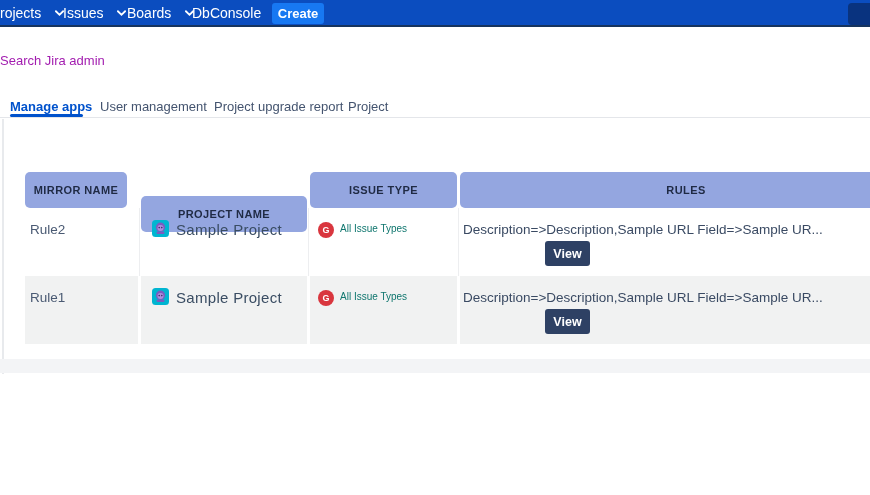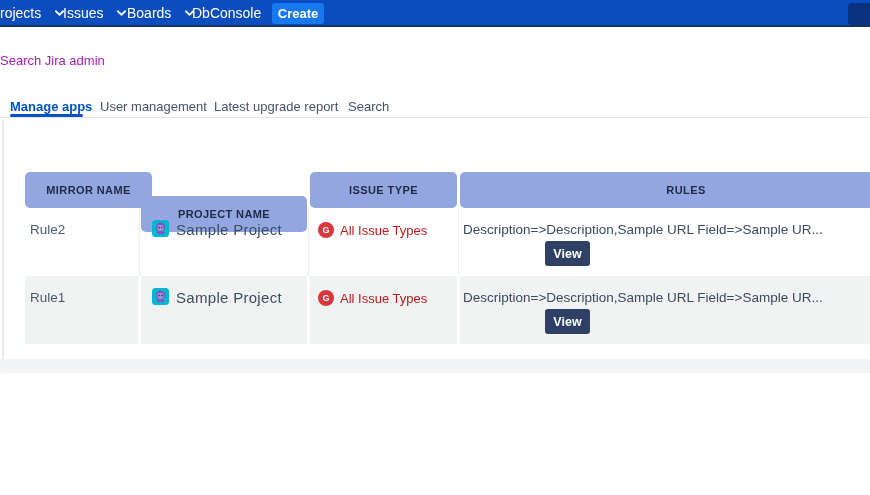--- a/index.html
+++ b/index.html
@@ -34,21 +34,21 @@
 
   
   .th { position:absolute; top:172px; height:36px; background:#94A6E0; border-radius:5px;
     display:flex; align-items:center; justify-content:center;
     font-size:11px; font-weight:bold; letter-spacing:0.4px; color:#1F2A44; }
   .cell { position:absolute; }
   .row2-bg { background:#F1F2F2; }
   .vline { position:absolute; width:1px; background:#EDEEF0; }
   .mirror-text { position:absolute; font-size:13.5px; color:#4A5A73;text-align:center; }
   .proj-text { position:absolute; font-size:15px; letter-spacing:0.3px; color:#3A4D63; }
-  .issue-text { position:absolute; font-size:13px; color:#b91c1c; }
+  .issue-text { position:absolute; font-size:10px; color:#0f766e; }
   .rules-text { position:absolute; font-size:13.5px; color:#3A4A63; white-space:nowrap; }
   .view-btn { position:absolute; width:45px; height:25px; background:#2E4164; border:none;
     border-radius:3px; color:#fff; font-family:"Liberation Sans", sans-serif;
     font-size:12.5px; cursor:pointer;font-weight:bold; }
   .issue-icon { position:absolute; width:16px; height:16px; border-radius:50%; background:#D9363E;
     color:#fff; font-size:9px; font-weight:bold; display:flex; align-items:center; justify-content:center; }
   .avatar { position:absolute; width:17px; height:17px; }
 </style>
 </head>
 <body>
@@ -77,31 +77,31 @@
   </div>
   <button class="create-btn">Create</button>
   <div class="nav-search-stub"></div>
 </div>
 
 <div class="admin-search">Search Jira admin</div>
 
 <div>
   <span class="tab active" style="left:10px;">Manage apps</span>
   <span class="tab" style="left:100px;">User management</span>
-  <span class="tab" style="left:214px;">Latest upgrade report</span>
-  <span class="tab" style="left:348px;">Search</span>
+  <span class="tab" style="left:214px;">Project upgrade report</span>
+  <span class="tab" style="left:348px;">Project</span>
   <div class="tab-underline"></div>
   <div class="tabs-divider"></div>
 </div>
 
 <div class="panel-left-border"></div>
 <div class="bottom-band"></div>
 
 <div>
-  <div class="th" style="left:25px;  width:127px;">MIRROR NAME</div>
+  <div class="th" style="left:25px;  width:102px;">MIRROR NAME</div>
   <div class="th" style="left:141px; width:166px;margin-top:24px;">PROJECT NAME</div>
   <div class="th" style="left:310px; width:147px;">ISSUE TYPE</div>
   <div class="th" style="left:460px; width:452px;">RULES</div>
 
   <div>
     <div class="vline" style="left:139px; top:208px; height:68px;"></div>
     <div class="vline" style="left:308px; top:208px; height:68px;"></div>
     <div class="vline" style="left:458px; top:208px; height:68px;"></div>
 
     <span class="mirror-text" style="left:30px; top:222px;">Rule2</span>

